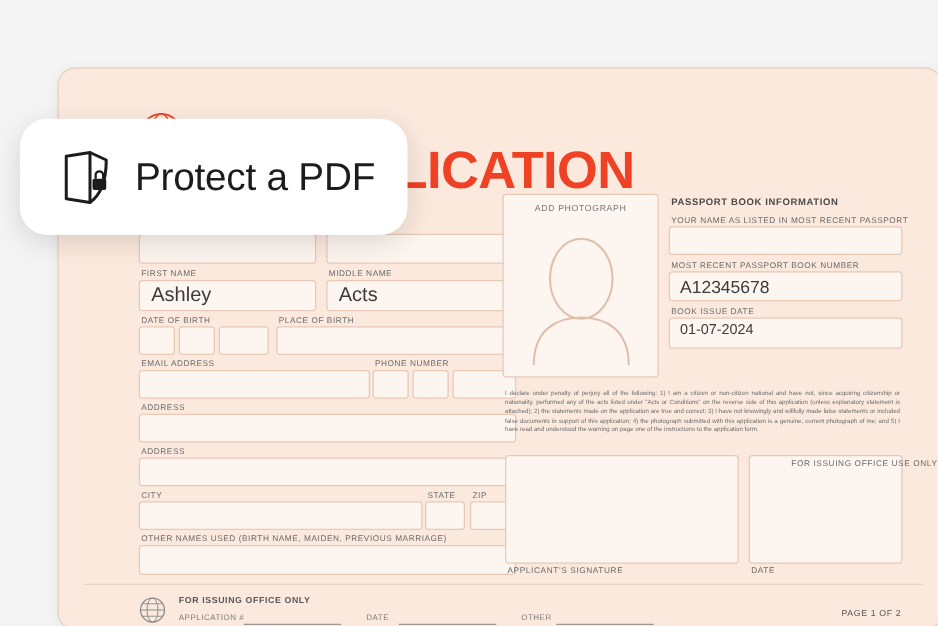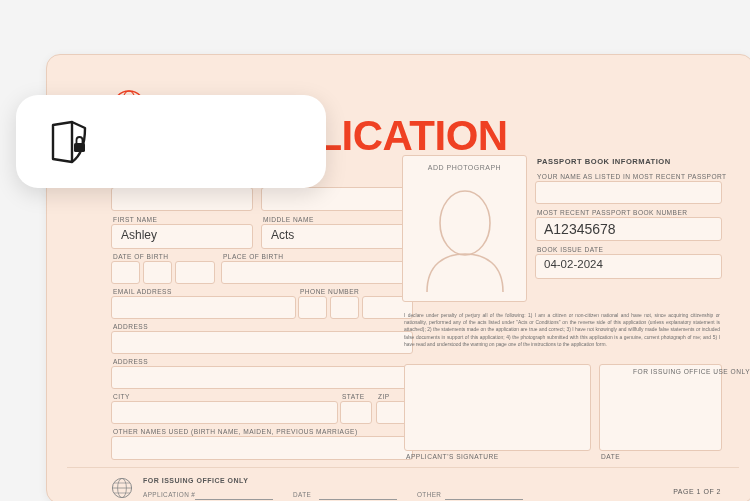--- a/index.html
+++ b/index.html
@@ -83,21 +83,21 @@
     white-space: nowrap;
   }
   .fbox {
     position: absolute;
     background: #fdf5ef;
     border: 1px solid #e7c9b6;
     border-radius: 3px;
   }
   .fval {
     position: absolute;
-    font-size: 12px;
+    font-size: 16px;
     color: #3c3c3c;
     white-space: nowrap;
   }
   .tinybox {
     position: absolute;
     background: #fdf5ef;
     border: 1px solid #e7c9b6;
     border-radius: 3px;
   }
 
@@ -319,21 +319,21 @@
 
       <div class="flabel" style="left:470px; top:104px;">YOUR NAME AS LISTED IN MOST RECENT PASSPORT</div>
       <div class="fbox" style="left:468px; top:112px; width:185px; height:21px;"></div>
 
       <div class="flabel" style="left:470px; top:140px;">MOST RECENT PASSPORT BOOK NUMBER</div>
       <div class="fbox" style="left:468px; top:148px; width:185px; height:22px;"></div>
       <div class="fval" style="left:477px; top:152px; font-size:14px;">A12345678</div>
 
       <div class="flabel" style="left:470px; top:177px;">BOOK ISSUE DATE</div>
       <div class="fbox" style="left:468px; top:185px; width:185px; height:23px;"></div>
-      <div class="fval" style="left:477px; top:189px; font-size:11.5px;">04-02-2024</div>
+      <div class="fval" style="left:477px; top:189px; font-size:11.5px;">01-07-2024</div>
 
       <div class="decl">I declare under penalty of perjury all of the following: 1) I am a citizen or non-citizen national and have not, since acquiring citizenship or nationality, performed any of the acts listed under "Acts or Conditions" on the reverse side of this application (unless explanatory statement is attached); 2) the statements made on the application are true and correct; 3) I have not knowingly and willfully made false statements or included false documents in support of this application; 4) the photograph submitted with this application is a genuine, current photograph of me; and 5) I have read and understood the warning on page one of the instructions to the application form.</div>
 
       <div class="blockbox" style="left:337px; top:295px; width:185px; height:85px;"></div>
       <div class="blocklabel" style="left:339px; top:384px;">APPLICANT'S SIGNATURE</div>
 
       <div class="blockbox" style="left:532px; top:295px; width:121px; height:85px;"></div>
       <div class="blocklabel" style="left:566px; top:299px;">FOR ISSUING OFFICE USE ONLY</div>
       <div class="blocklabel" style="left:534px; top:384px;">DATE</div>
 
@@ -364,15 +364,16 @@
 
   <div class="pill">
     <div class="pill-icon">
       <svg width="42" height="46" viewBox="0 0 42 46">
         <path d="M5 6 L24 3 L24 43 L5 40 Z" fill="none" stroke="#1c1c1c" stroke-width="2.4" stroke-linejoin="round"></path>
         <path d="M24 3 L37 9 C37 28 31 38 24 43" fill="none" stroke="#1c1c1c" stroke-width="2.4" stroke-linejoin="round"></path>
         <rect x="26" y="24" width="11" height="9" rx="1.6" fill="#1c1c1c"></rect>
         <path d="M28.5 24 L28.5 21 A3 3 0 0 1 34.5 21 L34.5 24" fill="none" stroke="#1c1c1c" stroke-width="1.8"></path>
       </svg>
     </div>
+    <div class="pill-text">Protect a PDF</div>
   </div>
 
 </div>
 
 </body></html>

